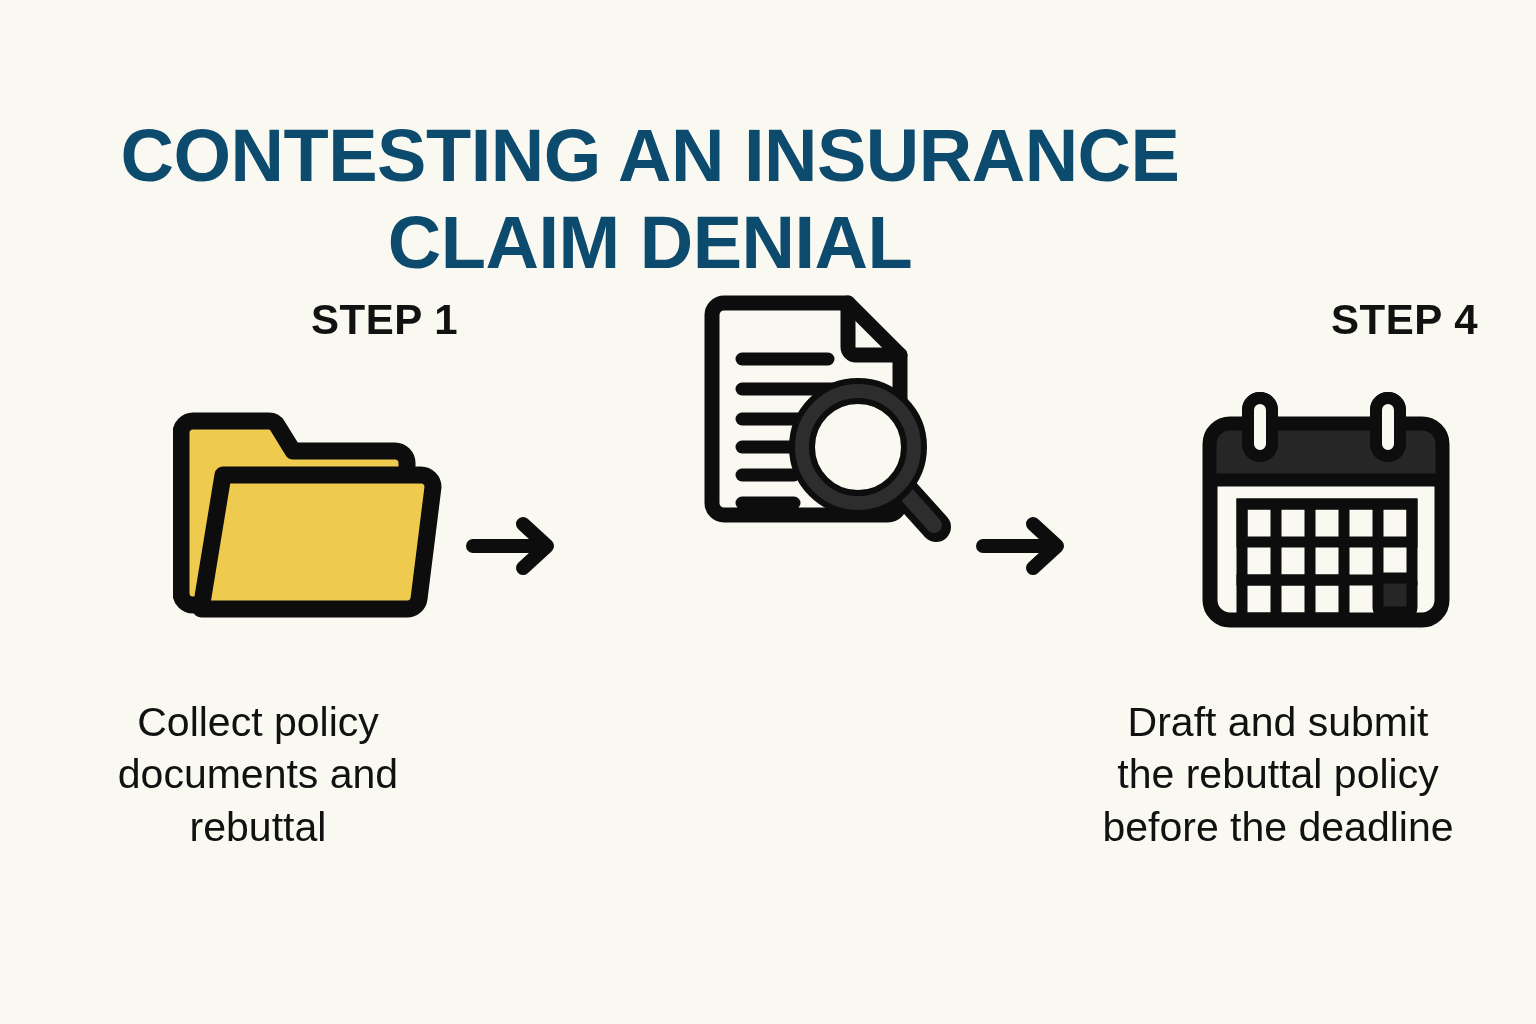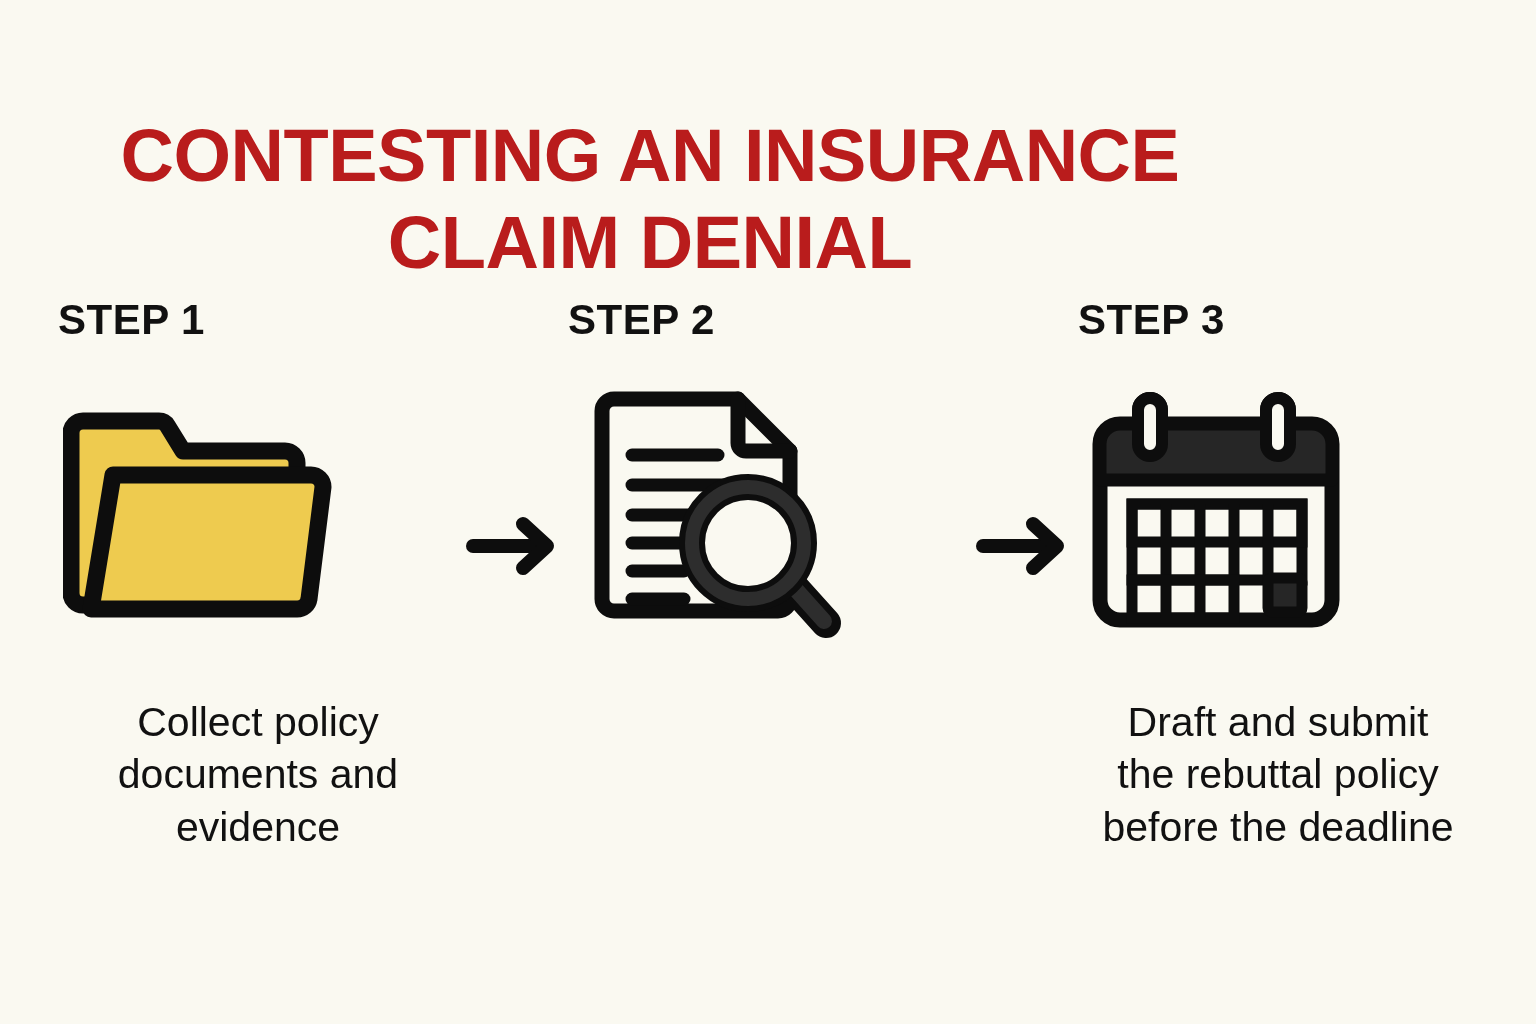--- a/index.html
+++ b/index.html
@@ -27,41 +27,41 @@
   .title {
     position: absolute;
     top: 62px;
     left: 0;
     width: 1300px;
     text-align: center;
     font-size: 74px;
     line-height: 1.18;
     font-weight: 700;
     letter-spacing: -0.5px;
-    color: #b91c1c;
+    color: #0c4a6e;
     white-space: pre-line;
   }
 
   
   .steps {
     position: absolute;
     top: 296px;
     left: 0;
     width: 1536px;
     height: 600px;
     display: flex;
     flex-direction: row;
     align-items: flex-start;
     justify-content: center;
   }
   .step {
     width: 400px;
     display: flex;
     flex-direction: column;
-    align-items: flex-start;
+    align-items: flex-end;
   }
   .step-label {
     font-size: 42px;
     font-weight: 700;
     letter-spacing: 0.5px;
     color: #111111;
     margin: 0 0 48px 0;
     text-align: center;
   }
   .icon-box {
@@ -108,32 +108,31 @@
 
           <path d="M20 24 H96 a10 10 0 0 1 8.5 4.8 L120 54 H222 a12 12 0 0 1 12 12 V196
                    a12 12 0 0 1 -12 12 H20 a12 12 0 0 1 -12 -12 V36 a12 12 0 0 1 12 -12 Z" fill="#eecb4f" stroke="#0d0d0d" stroke-width="17" stroke-linejoin="round"></path>
 
           <path d="M50 78 H248 a12 12 0 0 1 12 12 L246 202 a12 12 0 0 1 -12 10 H28 Z" fill="#eecb4f" stroke="#0d0d0d" stroke-width="17" stroke-linejoin="round"></path>
         </svg>
       </div>
 
       <div class="caption">Collect policy
 documents and
-evidence</div>
+rebuttal</div>
     </div>
 
     <div class="connector">
       <svg width="96" height="64" viewBox="0 0 96 64">
         <line x1="8" y1="32" x2="74" y2="32" stroke="#0d0d0d" stroke-width="14" stroke-linecap="round"></line>
         <polyline points="58,10 82,32 58,54" fill="none" stroke="#0d0d0d" stroke-width="14" stroke-linecap="round" stroke-linejoin="round"></polyline>
       </svg>
     </div>
 
     <div class="step">
-      <div class="step-label">STEP 2</div>
 
       <div class="icon-box">
         <svg width="270" height="260" viewBox="0 0 270 260">
 
           <path d="M24 24 a12 12 0 0 1 12 -12 H160 L212 64 V212 a12 12 0 0 1 -12 12
                    H36 a12 12 0 0 1 -12 -12 Z" fill="#faf9f1" stroke="#0d0d0d" stroke-width="15" stroke-linejoin="round"></path>
           <path d="M160 12 V56 a8 8 0 0 0 8 8 H212" fill="none" stroke="#0d0d0d" stroke-width="15" stroke-linejoin="round" stroke-linecap="round"></path>
 
           <g stroke="#0d0d0d" stroke-width="13" stroke-linecap="round">
             <line x1="54" y1="68" x2="140" y2="68"></line>
@@ -155,21 +154,21 @@
     </div>
 
     <div class="connector">
       <svg width="96" height="64" viewBox="0 0 96 64">
         <line x1="8" y1="32" x2="74" y2="32" stroke="#0d0d0d" stroke-width="14" stroke-linecap="round"></line>
         <polyline points="58,10 82,32 58,54" fill="none" stroke="#0d0d0d" stroke-width="14" stroke-linecap="round" stroke-linejoin="round"></polyline>
       </svg>
     </div>
 
     <div class="step">
-      <div class="step-label">STEP 3</div>
+      <div class="step-label">STEP 4</div>
 
       <div class="icon-box">
         <svg width="275" height="250" viewBox="0 0 275 250">
 
           <g>
             <rect x="52" y="6" width="24" height="58" rx="12" fill="#faf9f1" stroke="#0d0d0d" stroke-width="12"></rect>
             <rect x="180" y="6" width="24" height="58" rx="12" fill="#faf9f1" stroke="#0d0d0d" stroke-width="12"></rect>
           </g>
 
           <rect x="14" y="32" width="232" height="196" rx="20" fill="#faf9f1" stroke="#0d0d0d" stroke-width="15"></rect>

